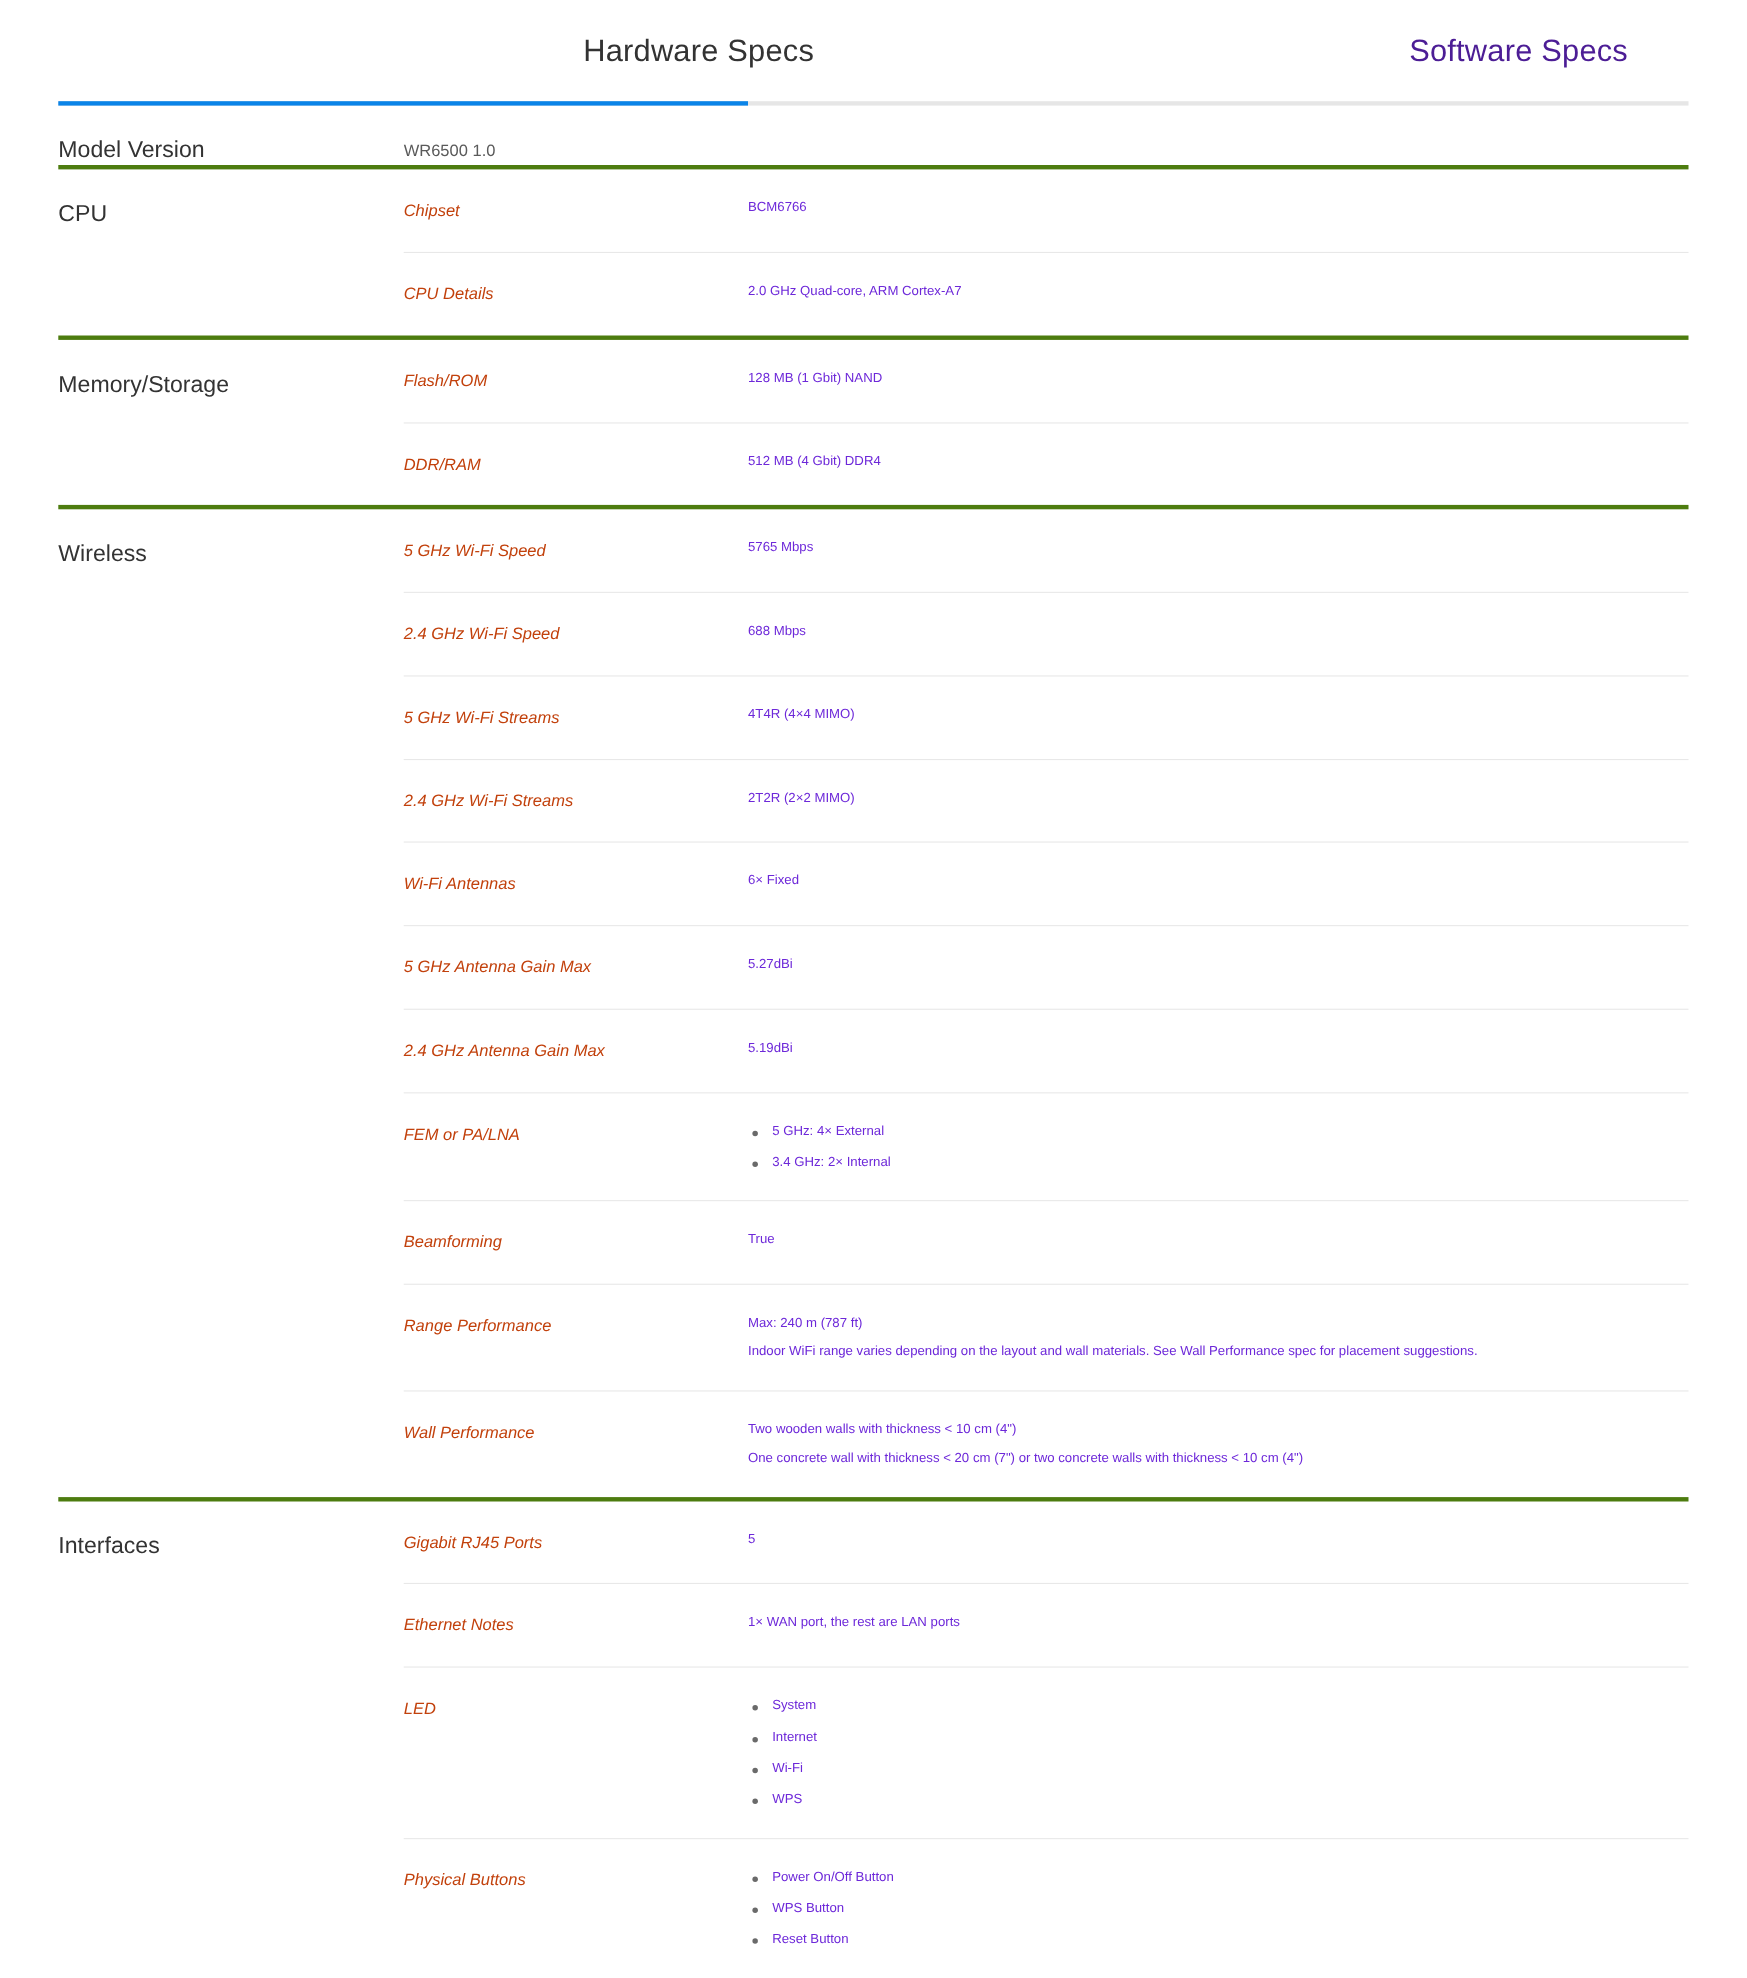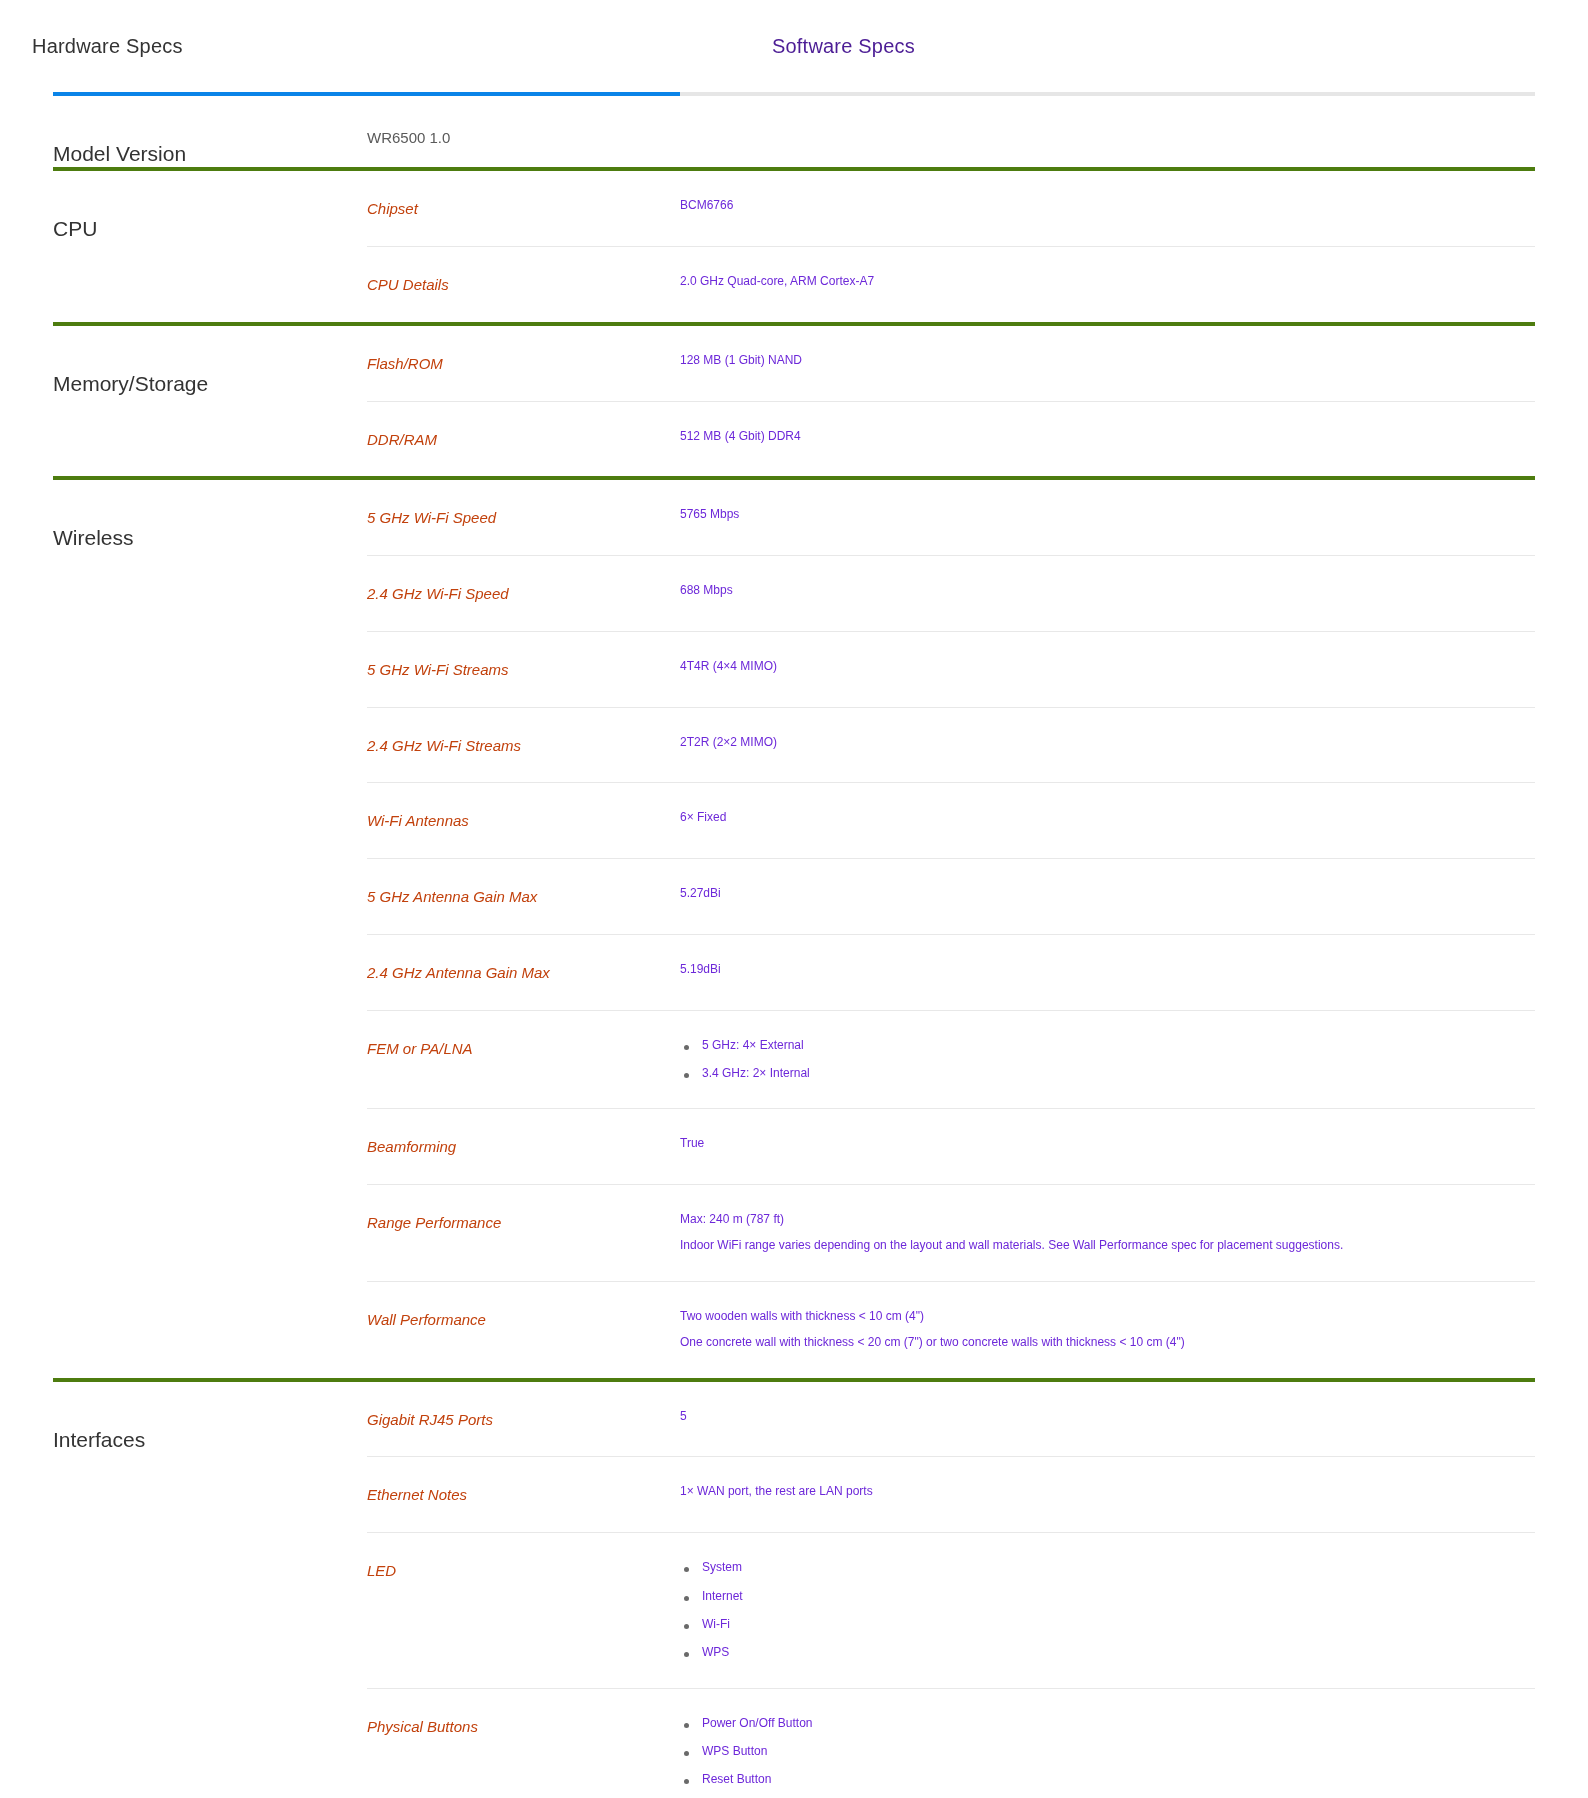--- a/index.html
+++ b/index.html
@@ -24,22 +24,22 @@
 
   
   .tabs {
     display: flex;
     padding: 0;
     margin: 0;
     height: 92px;
     align-items: center;
   }
   .tab {
-    font-size: 20px;
-    text-align: left;
+    font-size: 28px;
+    text-align: right;
     letter-spacing: 0.2px;
     cursor: pointer;
     user-select: none;
     line-height: 1.2;
     padding-left: 32px;
   }
   .tab-hardware {
     width: 740px;
     color: #333333;
     font-weight: 500;
@@ -79,21 +79,21 @@
   .group:first-child {
     border-top: none;
   }
 
   .group-title {
     width: 314px;
     flex: 0 0 314px;
     font-size: 21px;
     color: #333333;
     font-weight: 500;
-    padding-top: 44px;
+    padding-top: 27px;
     line-height: 1.3;
   }
 
   .group-rows {
     flex: 1 1 auto;
     min-width: 0;
   }
 
   .row {
     display: flex;

